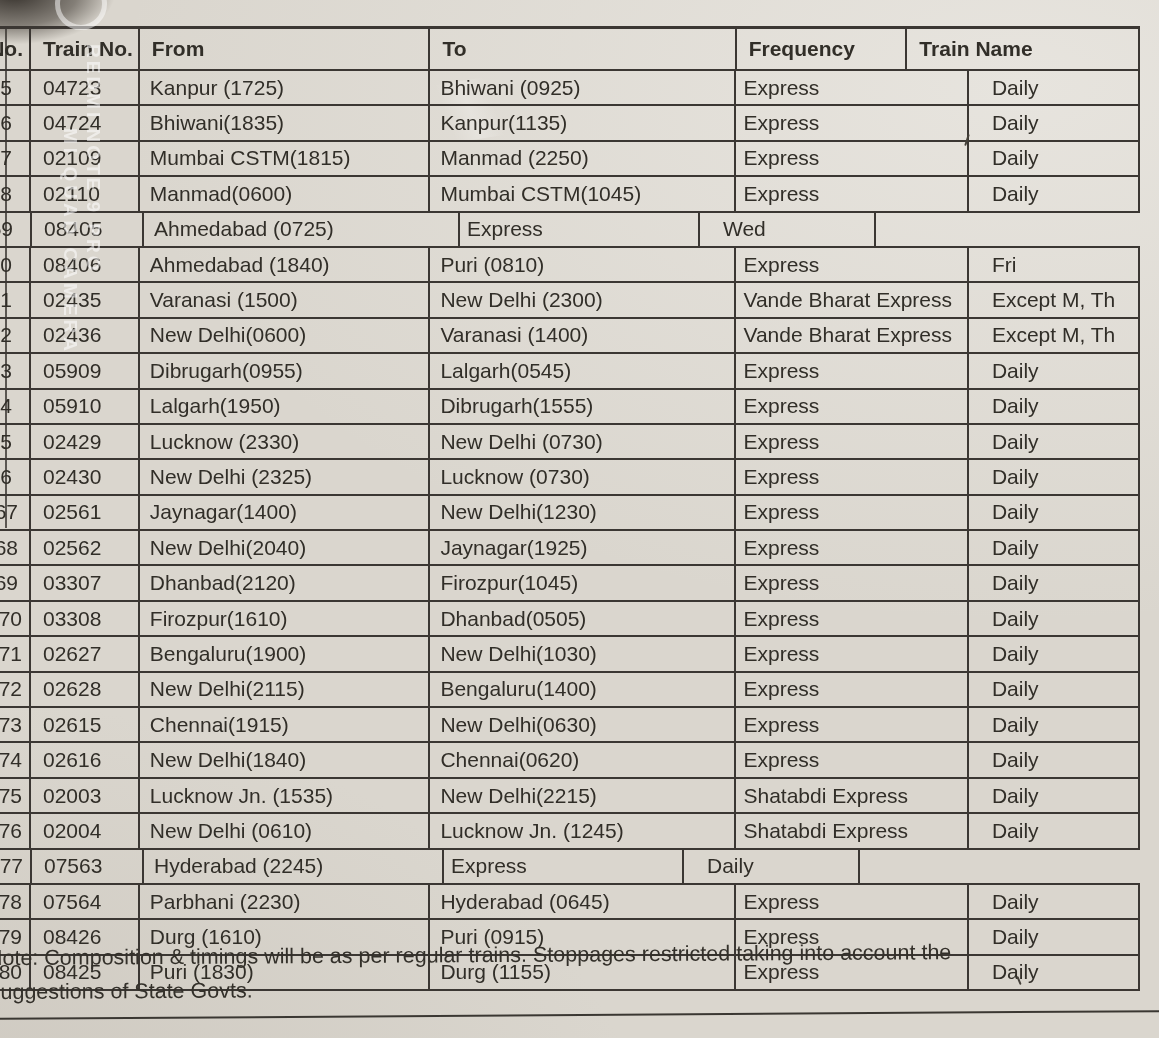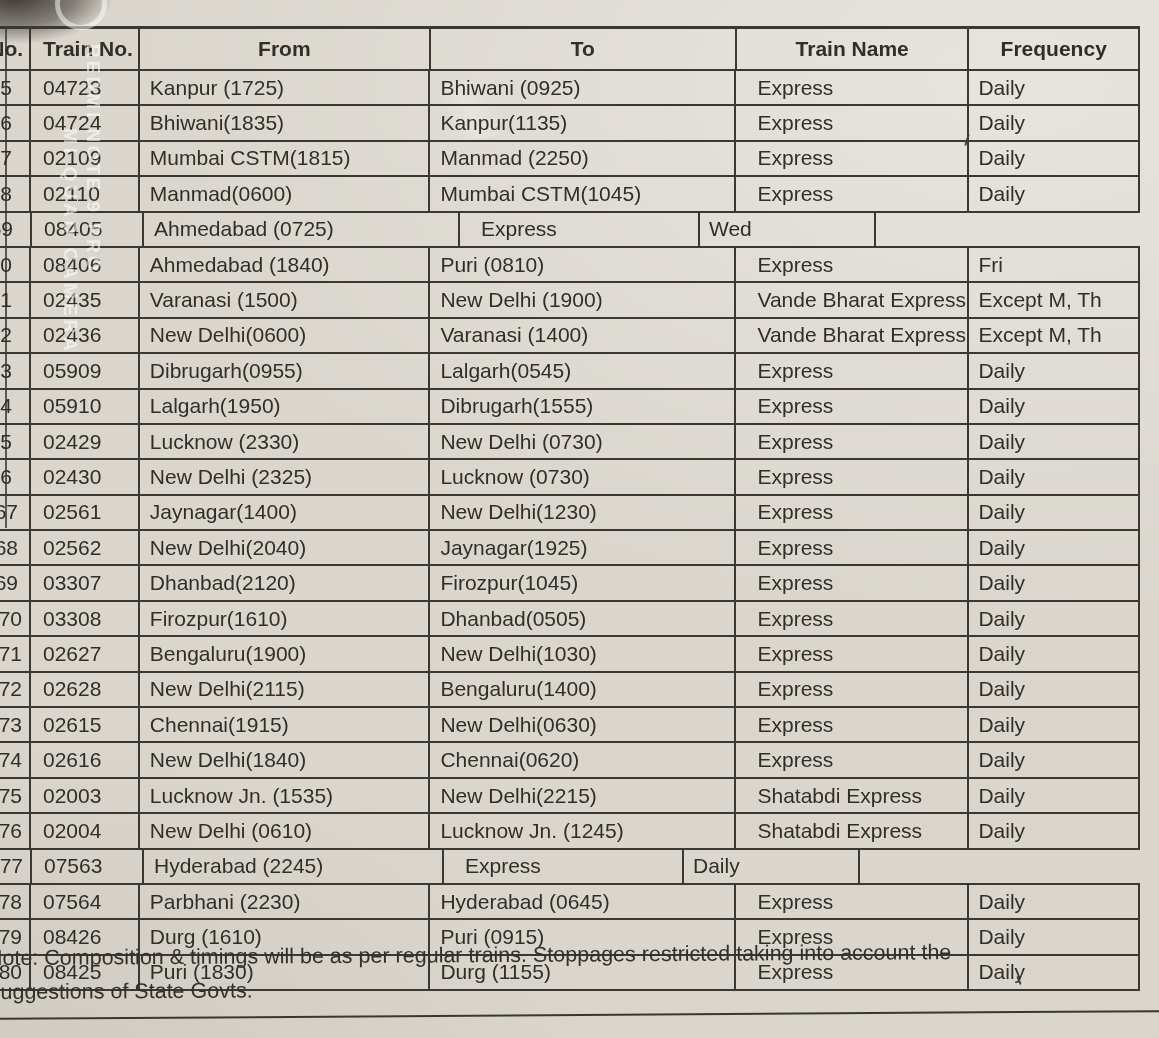--- a/index.html
+++ b/index.html
@@ -27,23 +27,23 @@
   
   .sheet-table{position:absolute;left:0;top:26px;width:1140px;color:var(--ink);}
   .trow{display:flex;align-items:center;border-bottom:2px solid var(--grid);height:33.4px;}
   .trow.head{height:40px;border-top:3px solid var(--grid);font-weight:bold;font-size:22px;}
   .cell{height:100%;display:flex;align-items:center;box-sizing:border-box;border-right:2px solid var(--grid);font-size:21px;overflow:hidden;}
   .c-no{width:32px;position:relative;}
   .c-no span{position:absolute;white-space:nowrap;}
   .c-trainno{width:100px;margin-left:12px;}
   .c-from{width:300px;padding-left:10px;}
   .c-to{width:316px;padding-left:10px;}
-  .c-name{width:240px;padding-left:21px;}
-  .c-freq{width:176px;padding-left:9px;border-right:2px solid var(--grid);}
-  .head .c-from,.head .c-to,.head .c-name,.head .c-freq{justify-content:center;padding-left:0;}
+  .c-name{width:240px;padding-left:7px;}
+  .c-freq{width:176px;padding-left:23px;border-right:2px solid var(--grid);}
+  .head .c-from,.head .c-to,.head .c-name,.head .c-freq{padding-left:12px;}
   .head .c-no span{right:6px;}
   .num-deep{right:17px;}   
   .num-part{right:11px;}   
   .num-full{right:7px;}
 
   
   .note{position:absolute;left:0;top:941px;width:1120px;color:#33302a;font-size:21.5px;transform:rotate(-0.35deg);transform-origin:left center;}
   .note .nline{display:block;white-space:nowrap;line-height:34px;}
   .note .nline1{margin-left:-13px;}
   .note .nline2{margin-left:-14px;}
@@ -77,26 +77,26 @@
         </div>
       <div class="cell c-trainno">
           <span>Train No.</span>
         </div>
       <div class="cell c-from">
           <span>From</span>
         </div>
       <div class="cell c-to">
           <span>To</span>
         </div>
+      <div class="cell c-freq">
+          <span>Frequency</span>
+        </div>
       <div class="cell c-name">
           <span>Train Name</span>
         </div>
-      <div class="cell c-freq">
-          <span>Frequency</span>
-        </div>
     </div>
     <div id="tbody">
         <div class="trow">
       <div class="cell c-no">
             <span class="num-deep">55</span>
           </div>
       <div class="cell c-trainno">
             <span>04723</span>
           </div>
       <div class="cell c-from">
@@ -213,21 +213,21 @@
       <div class="cell c-no">
             <span class="num-deep">61</span>
           </div>
       <div class="cell c-trainno">
             <span>02435</span>
           </div>
       <div class="cell c-from">
             <span>Varanasi (1500)</span>
           </div>
       <div class="cell c-to">
-            <span>New Delhi (1900)</span>
+            <span>New Delhi (2300)</span>
           </div>
       <div class="cell c-name">
             <span>Vande Bharat Express</span>
           </div>
       <div class="cell c-freq">
             <span>Except M, Th</span>
           </div>
     </div>
         <div class="trow">
       <div class="cell c-no">

